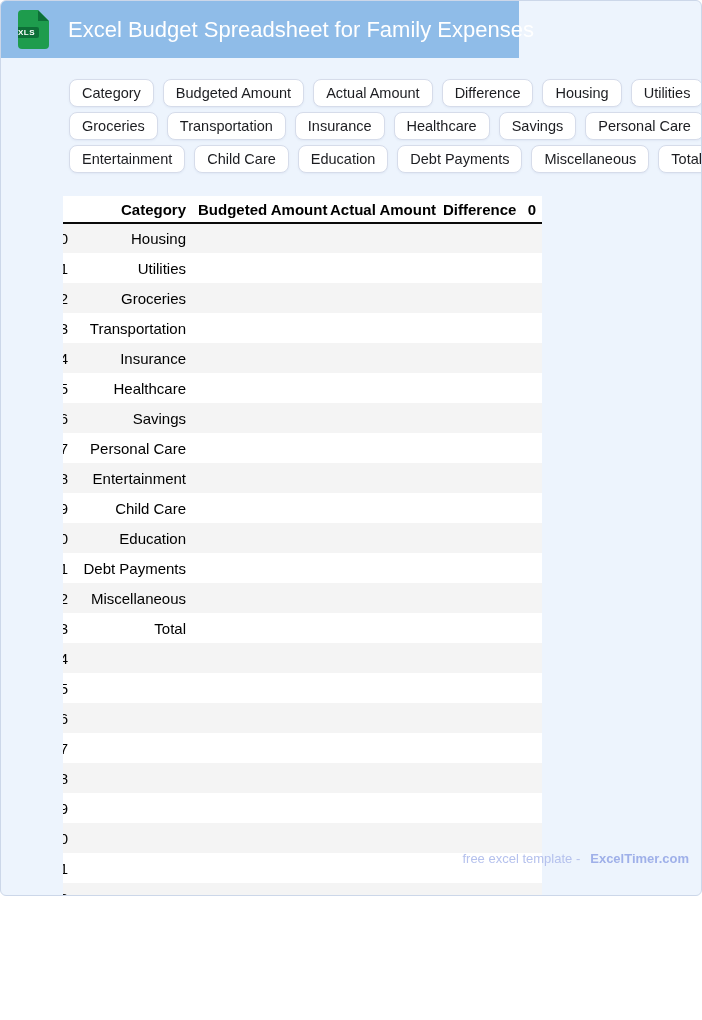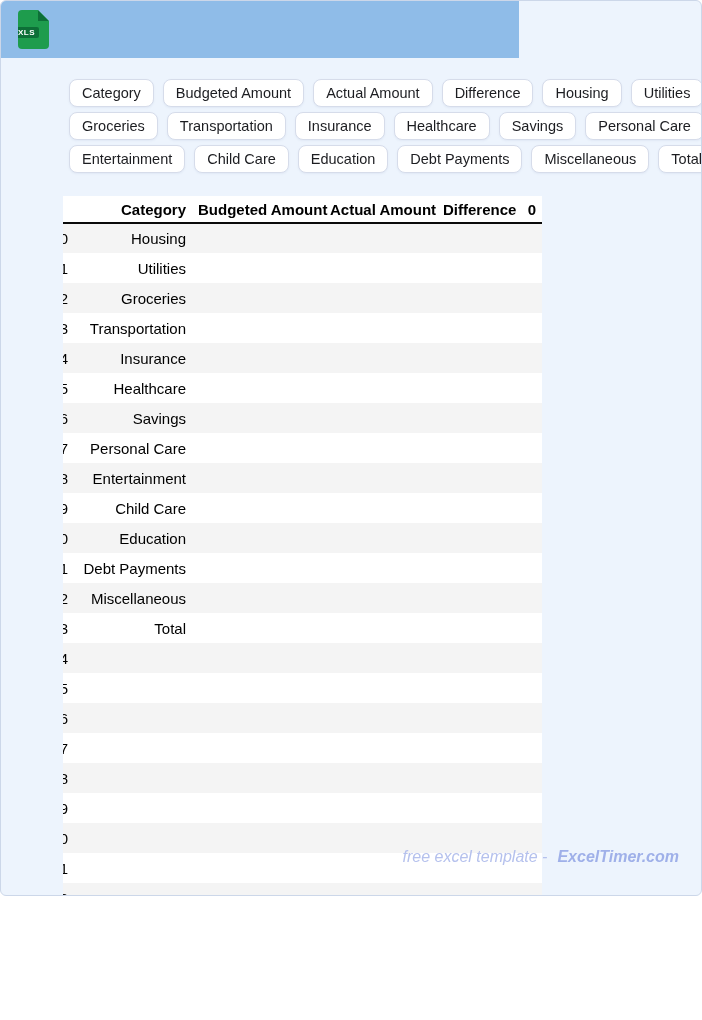--- a/index.html
+++ b/index.html
@@ -63,36 +63,37 @@
     padding:0 12px 0 0; box-sizing:border-box;
   }
   th{height:27px; background:#ffffff; border-bottom:2.5px solid #0a0a0a; font-weight:bold;}
   td{height:30px; font-weight:normal;}
   th.col0, td.col0{padding-right:15px;}
   th.col5, td.col5{padding-right:6px;}
   tbody tr:nth-child(odd) td{background:#f4f4f4;}
   tbody tr:nth-child(even) td{background:#ffffff;}
   
   .footer{
-    position:absolute; right:22px; bottom:29px;
-    font-size:16px; white-space:nowrap;font-style:italic;
+    position:absolute; right:12px; bottom:29px;
+    font-size:13px; white-space:nowrap;
   }
   .footer .free{color:#b5c1ed; font-weight:normal;}
   .footer .brand{color:#9fb0e9; font-weight:bold; margin-left:10px; text-decoration:none; cursor:pointer;}
 </style>
 </head>
 <body>
 
 <div id="page">
 
   <div class="banner">
     <div class="file-icon">
       <div class="fold"></div>
       <div class="file-badge">XLS</div>
     </div>
+    <div class="banner-title">Excel Budget Spreadsheet for Family Expenses</div>
   </div>
 
   <div class="chips">
     <div class="chip-row">
       <button class="chip">Category</button>
       <button class="chip">Budgeted Amount</button>
       <button class="chip">Actual Amount</button>
       <button class="chip">Difference</button>
       <button class="chip">Housing</button>
       <button class="chip">Utilities</button>

